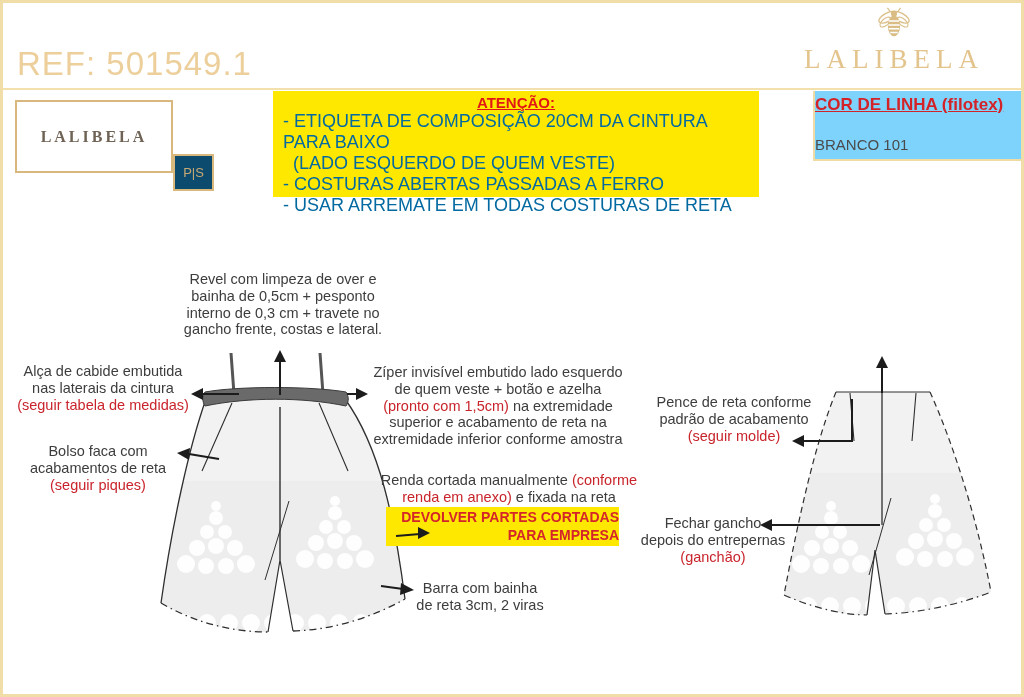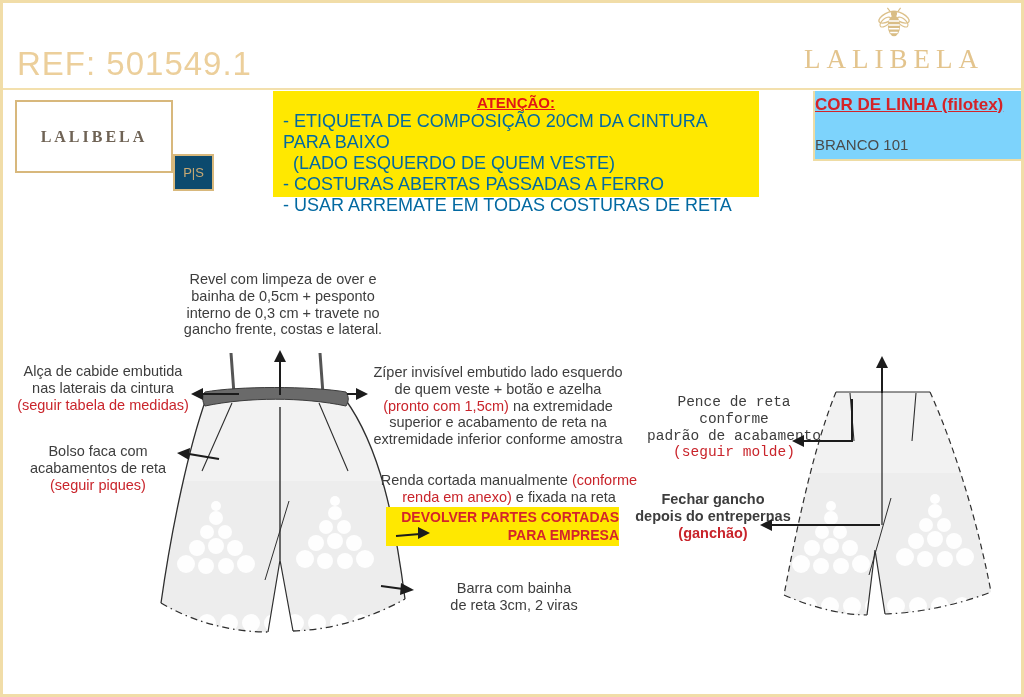--- a/index.html
+++ b/index.html
@@ -34,24 +34,24 @@
 
   
   .note { position:absolute; text-align:center; font-size:14.5px; line-height:1.16;
           color:#3d3d3d; white-space:pre-line; z-index:2; }
   .red { color:#c9242b; }
   #note-revel    { left:166px; top:268px; width:228px; }
   #note-alca     { left:2px;   top:360px; width:196px; }
   #note-bolso    { left:20px;  top:440px; width:150px; }
   #note-ziper    { left:342px; top:361px; width:306px; }
   #note-renda    { left:361px; top:469px; width:290px; }
-  #note-barra    { left:432px; top:577px; width:158px; }
+  #note-barra    { left:398px; top:577px; width:158px; }
   #note-etiqueta { left:779px; top:271px; width:200px; }
-  #note-pence    { left:643px; top:391px; width:176px;font-family:Liberation Mono, monospace; }
-  #note-fechar   { left:630px; top:488px; width:160px;font-weight:bold; }
+  #note-pence    { left:643px; top:391px; width:176px; }
+  #note-fechar   { left:630px; top:512px; width:160px; }
   .devolver { position:absolute; left:383px; top:504px; width:233px; background:#ffe800;
               color:#d4252a; font-weight:bold; font-size:14px; line-height:1.25; text-align:right;
               white-space:pre-line; padding:2px 0; z-index:2; }
 
   svg.layer { position:absolute; left:0; top:0; }
   #garments { z-index:1; }
   #arrows   { z-index:3; }
 </style>
 </head>
 <body>

